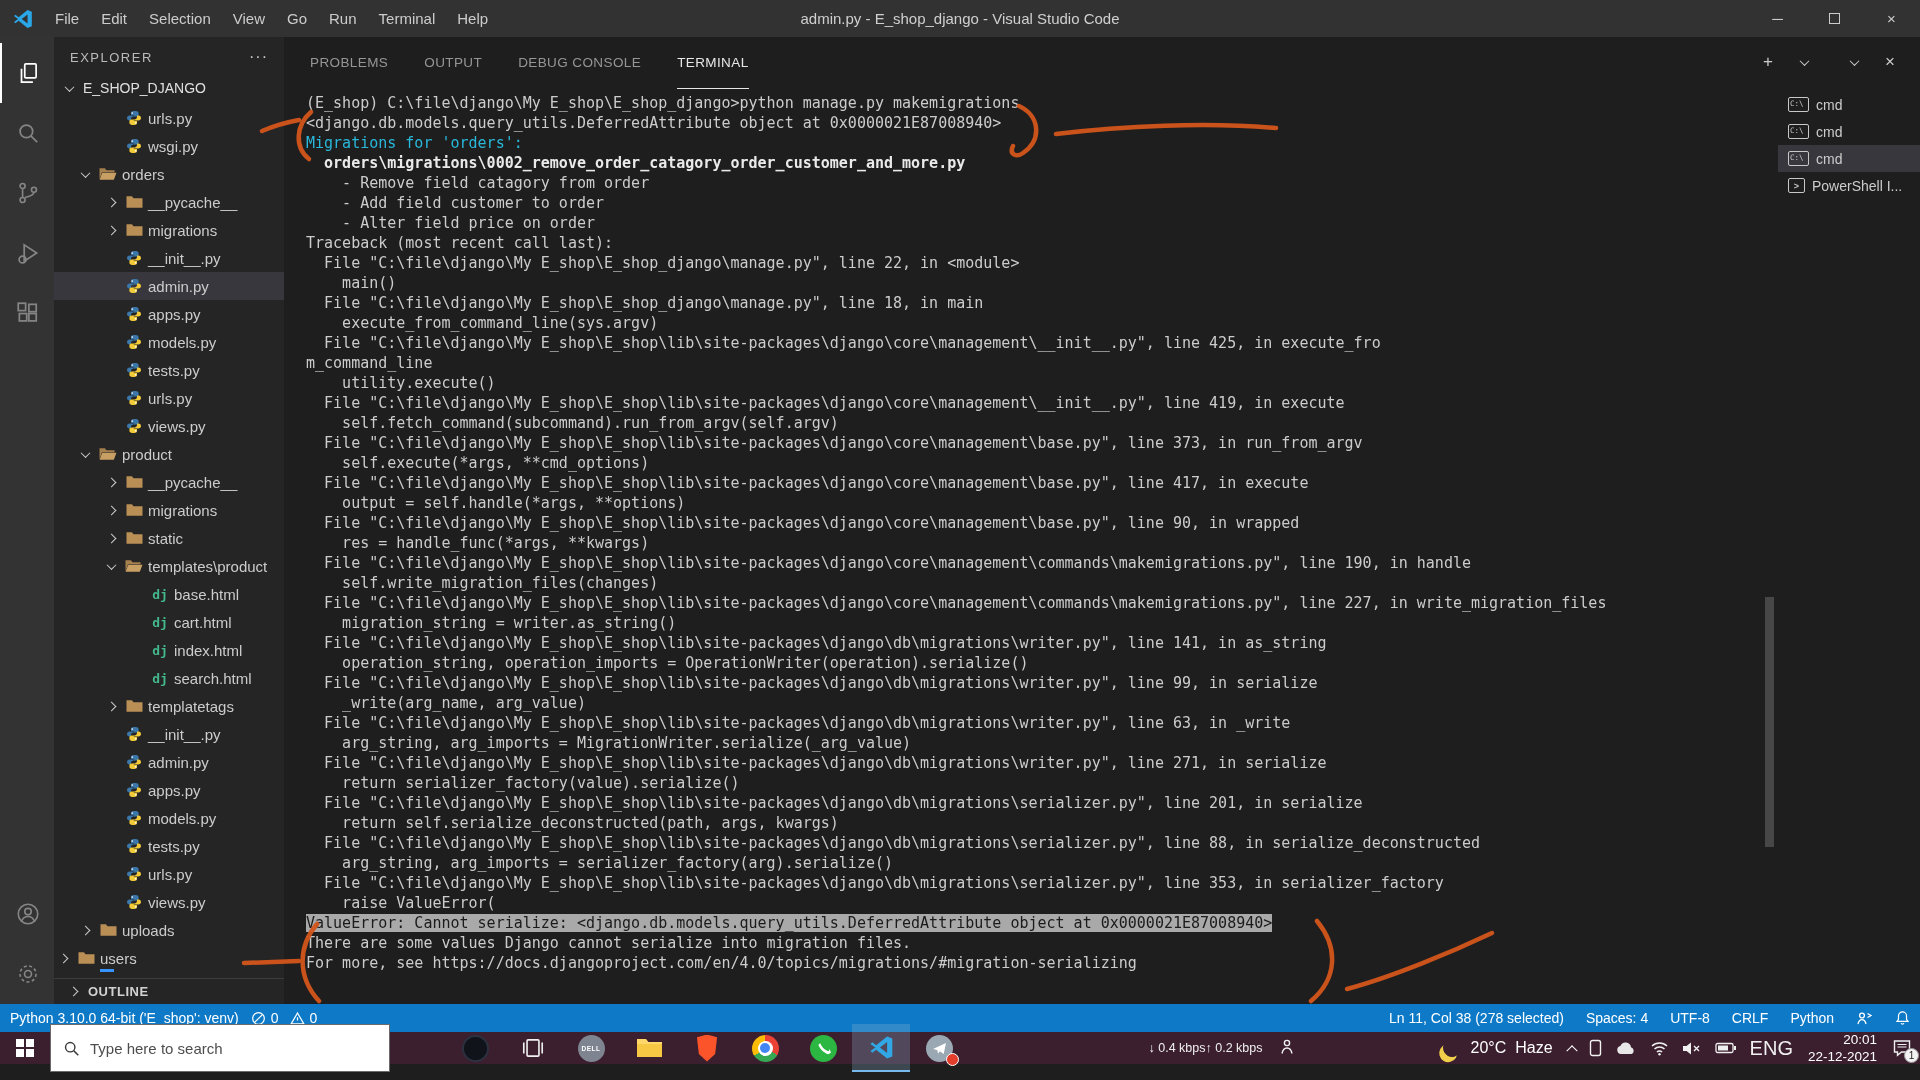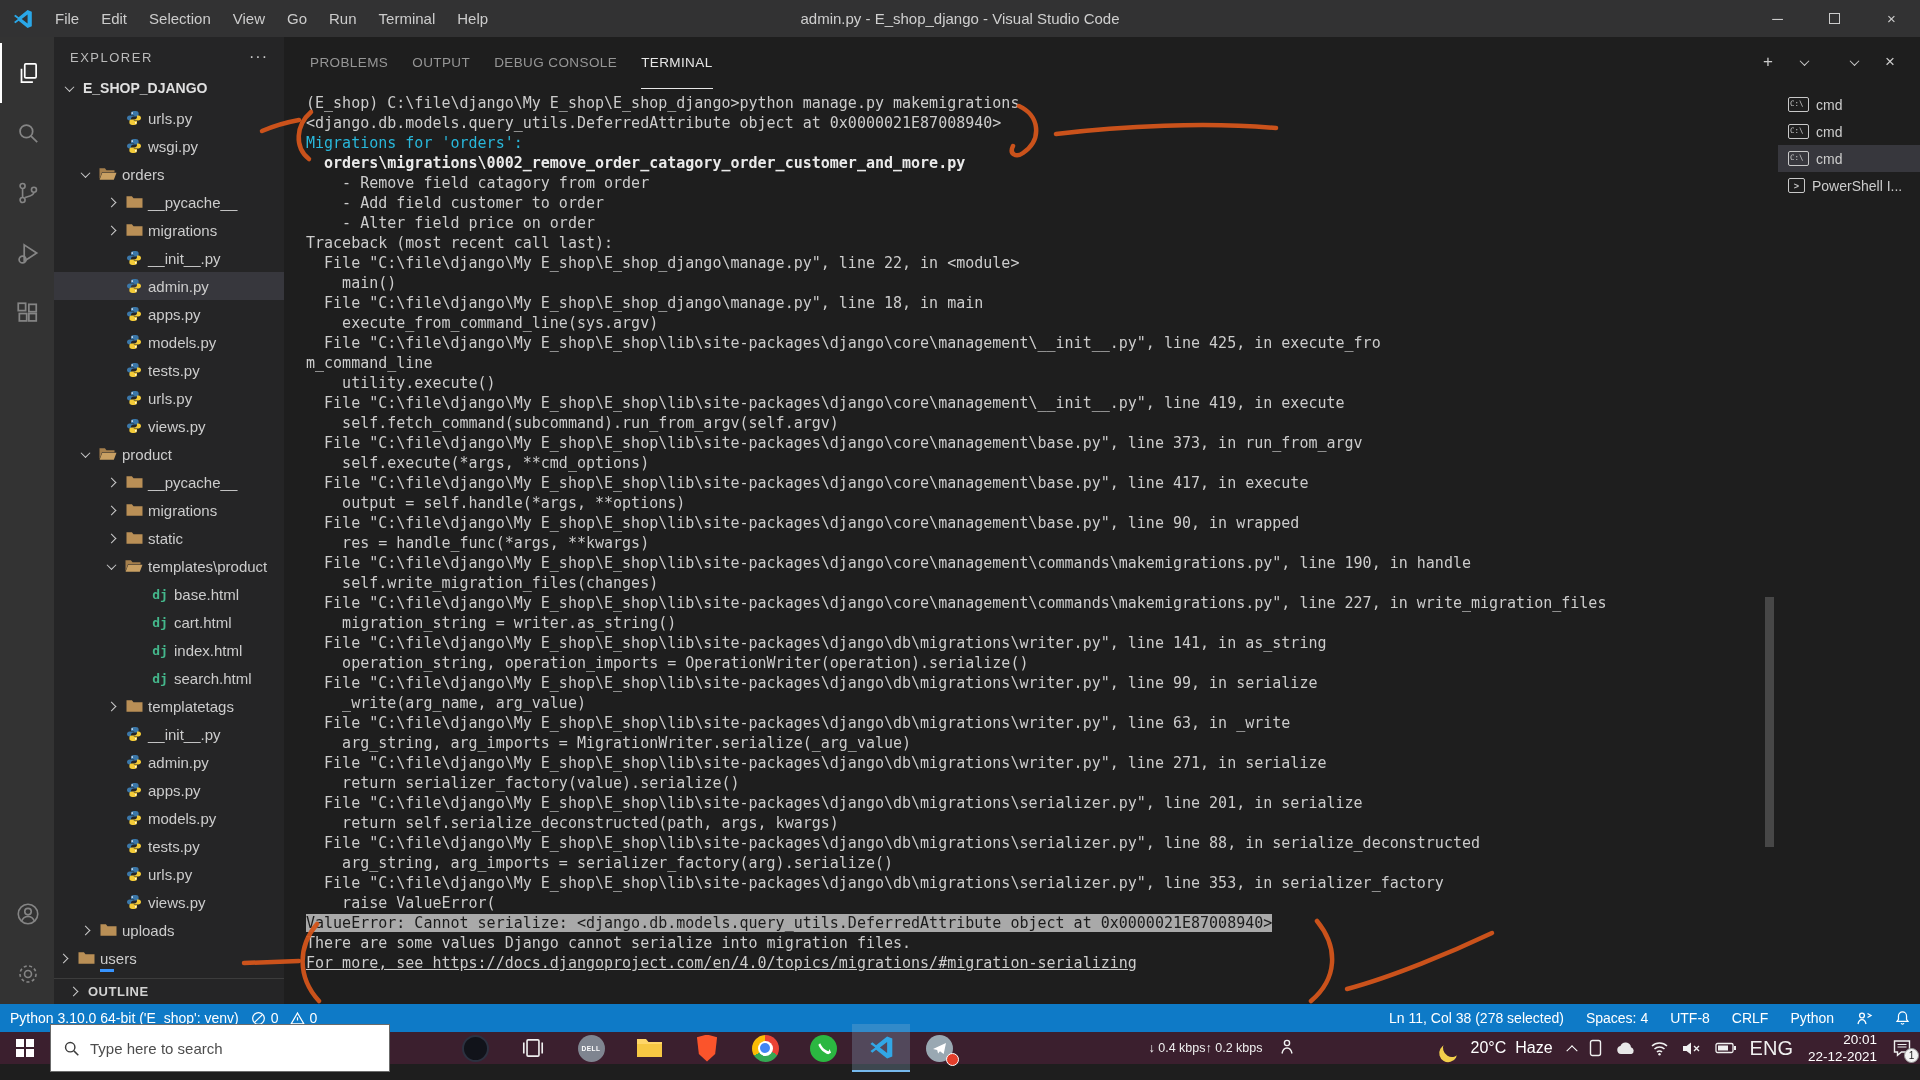--- a/index.html
+++ b/index.html
@@ -16,46 +16,46 @@
   
   .main{display:flex;height:967px;position:relative}
   .activitybar{width:54px;background:#333333;display:flex;flex-direction:column;align-items:center;padding-top:6px}
   .act-icon{width:54px;height:60px;display:flex;align-items:center;justify-content:center;color:#858585;border-left:2px solid transparent}
   .act-icon.active{color:#ffffff;border-left-color:#ffffff}
   .act-bottom{margin-top:auto}
   
   .sidebar{width:230px;background:#252526;color:#cccccc;display:flex;flex-direction:column;font-size:15px;position:relative}
   .sb-header{height:40px;display:flex;align-items:center;padding:0 16px;font-size:13px;color:#bbbbbb;letter-spacing:1.5px}
   .sb-actions{margin-left:auto;color:#cccccc;font-size:16px;letter-spacing:1px}
-  .sb-section{display:flex;align-items:center;gap:5px;font-weight:bold;font-size:14px;padding:3px 6px;color:#e0e0e0}
+  .sb-section{display:flex;align-items:center;gap:5px;font-weight:normal;font-size:14px;padding:3px 6px;color:#e0e0e0}
   .tree{flex:1;overflow:hidden;padding-top:5px}
   .trow{height:28px;display:flex;align-items:center;gap:5px;white-space:nowrap;overflow:hidden}
   .trow.selected{background:#37373d}
   .chevslot{width:18px;flex:0 0 auto;display:flex;align-items:center;justify-content:center}
   .chev{width:7px;height:7px;border-right:1.5px solid #cccccc;border-bottom:1.5px solid #cccccc;display:inline-block}
   .chev.down{transform:rotate(45deg) translate(-1px,-1px)}
   .chev.right{transform:rotate(-45deg)}
   .ficon{width:18px;height:16px;flex:0 0 auto;display:flex;align-items:center;justify-content:center}
   .djb{color:#44b78b;font-weight:bold;font-family:"DejaVu Sans Mono",monospace;font-size:13px}
   .outline-row{border-top:1px solid #3c3c3c;height:26px;display:flex;align-items:center;gap:6px;padding-left:10px;font-weight:bold;font-size:13px;letter-spacing:.5px;color:#d2d2d2}
   .sb-scrollhint{position:absolute;left:46px;bottom:32px;width:14px;height:3px;background:#3794ff}
   
   .panel{flex:1;background:#1e1e1e;position:relative;display:flex;flex-direction:column}
-  .ptabs{height:52px;display:flex;align-items:flex-end;padding-left:26px;gap:24px;flex:0 0 auto}
+  .ptabs{height:52px;display:flex;align-items:flex-end;padding-left:26px;gap:36px;flex:0 0 auto}
   .ptab{font-size:13.5px;color:#969696;letter-spacing:.4px;height:100%;display:flex;align-items:center;border-bottom:1.5px solid transparent;white-space:nowrap}
   .ptab.active{color:#e7e7e7;border-bottom-color:#e7e7e7}
   .pactions{position:absolute;top:15px;right:20px;display:flex;gap:16px;color:#cccccc;align-items:center}
   .pact{width:20px;height:20px;display:flex;align-items:center;justify-content:center;font-size:17px}
   .pbody{flex:1;display:flex;min-height:0}
   .term{flex:1;padding:4px 0 0 22px;font-family:"DejaVu Sans Mono",monospace;font-size:15px;line-height:20px;color:#cccccc;white-space:pre;overflow:hidden}
   .tline{height:20px}
   .tline .cyan{color:#29b8db}
   .tline .bold{font-weight:bold;color:#eaeaea}
   .tline .hl{background:#a9a9a9;color:#1b1b1b}
-  .tline .link{text-decoration:underline}
+  .tline .link{}
   .termlist{width:142px;padding-top:2px;font-size:14px;color:#cccccc;flex:0 0 auto}
   .tl-row{height:27px;display:flex;align-items:center;gap:7px;padding-left:10px}
   .tl-row.selected{background:#37373d}
   .cmdic{width:21px;height:15px;border:1px solid #c8c8c8;border-radius:2px;font-size:7.5px;color:#c8c8c8;display:flex;align-items:flex-start;padding:1px 0 0 1px;font-family:"DejaVu Sans Mono",monospace;flex:0 0 auto}
   .psic{width:17px;height:15px;border:1px solid #c8c8c8;border-radius:2px;font-size:9px;color:#c8c8c8;display:flex;align-items:center;justify-content:center;font-weight:bold;flex:0 0 auto}
   .tl-label{overflow:hidden;text-overflow:ellipsis;white-space:nowrap}
   .scrollthumb{position:absolute;right:146px;top:560px;width:9px;height:250px;background:rgba(121,121,121,.45)}
   
   .statusbar{height:28px;background:#0e7ac7;display:flex;align-items:center;color:#ffffff;font-size:14px;padding:0 10px;gap:12px}
   .sb-item{display:flex;align-items:center;gap:5px;white-space:nowrap}

